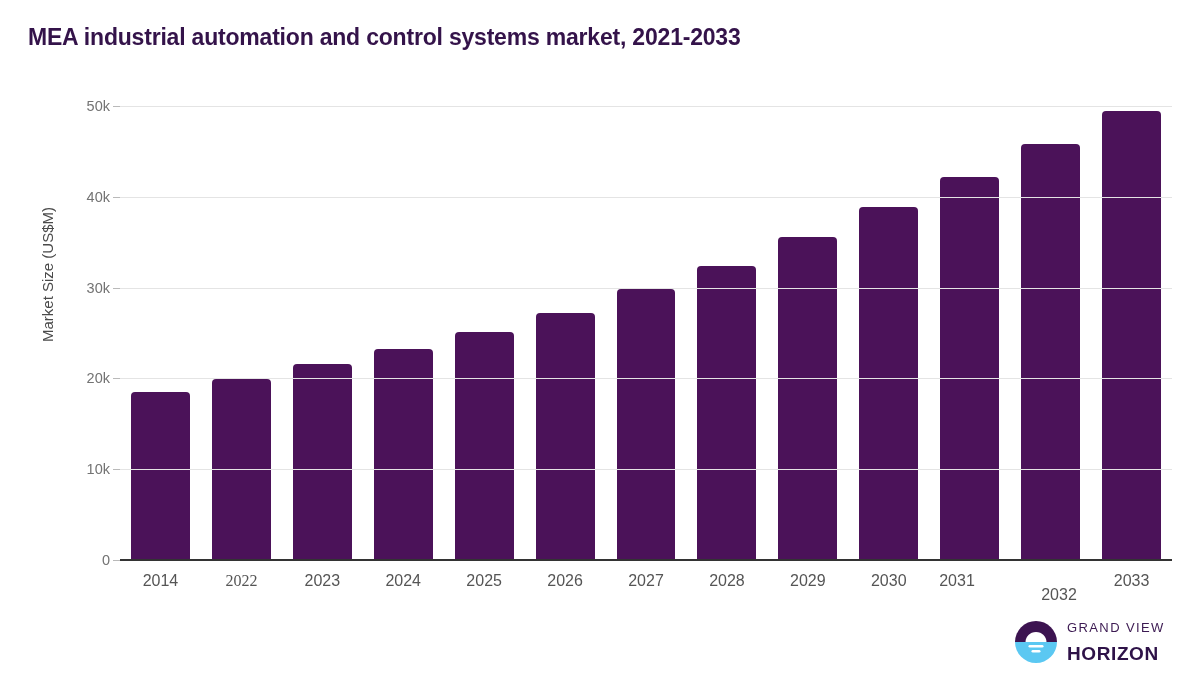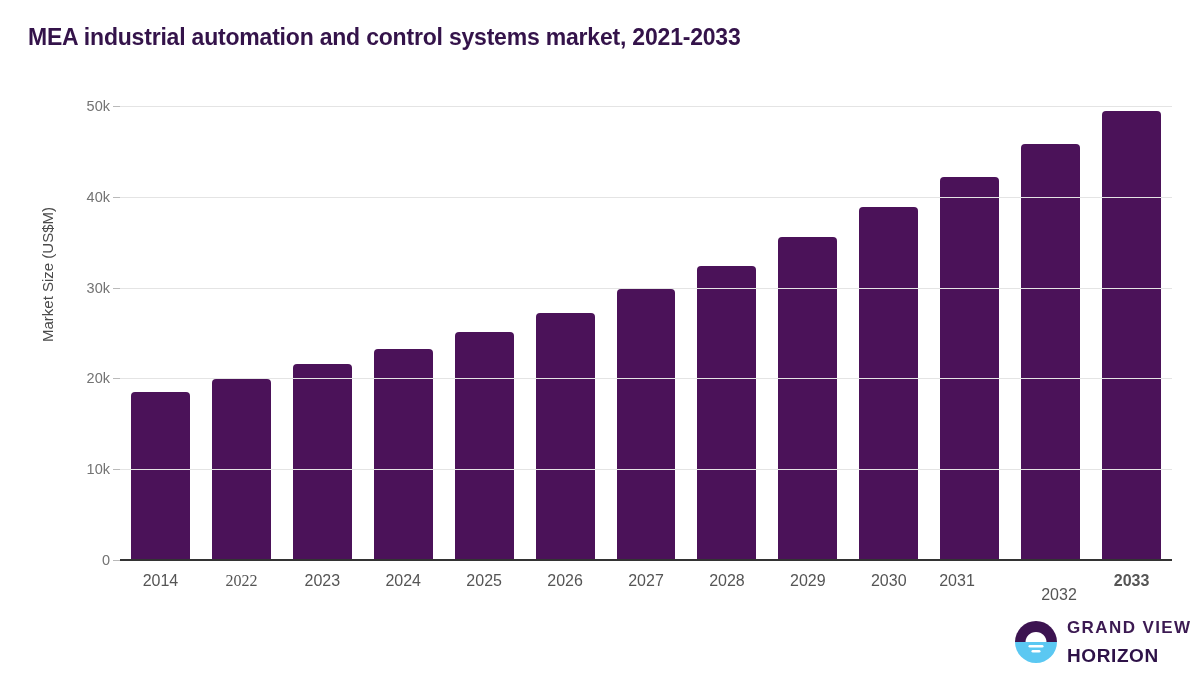--- a/index.html
+++ b/index.html
@@ -154,24 +154,24 @@
   }
 
   .logo-text {
     display: flex;
     flex-direction: column;
     justify-content: center;
     line-height: 1;
   }
 
   .logo-text-top {
-    font-size: 17px;
+    font-size: 13px;
     letter-spacing: 1.4px;
     color: #3C1A52;
-    font-weight: bold;
+    font-weight: normal;
   }
 
   .logo-text-bottom {
     font-size: 19px;
     letter-spacing: 0.6px;
     color: #2E1248;
     font-weight: bold;
     margin-top: 10px;
   }
 </style>
@@ -231,21 +231,21 @@
         <div class="x-tick-label" style="left: 322.308px;">2023</div>
         <div class="x-tick-label" style="left: 403.231px;">2024</div>
         <div class="x-tick-label" style="left: 484.154px;">2025</div>
         <div class="x-tick-label" style="left: 565.077px;">2026</div>
         <div class="x-tick-label" style="left: 646px;">2027</div>
         <div class="x-tick-label" style="left: 726.923px;">2028</div>
         <div class="x-tick-label" style="left: 807.846px;">2029</div>
         <div class="x-tick-label" style="left: 888.769px;">2030</div>
         <div class="x-tick-label" style="left: 957px; text-align: center;">2031</div>
         <div class="x-tick-label" style="left: 1059px; margin-top: 14px;">2032</div>
-        <div class="x-tick-label" style="left: 1131.54px; font-weight: bold;">2033</div>
+        <div class="x-tick-label" style="left: 1131.54px;">2033</div>
       </div>
   </div>
 
 
   <div class="logo">
     <svg class="logo-mark" viewBox="0 0 44 44">
       <defs>
         <clipPath id="circ">
             <circle cx="22" cy="22" r="21"></circle>
           </clipPath>

